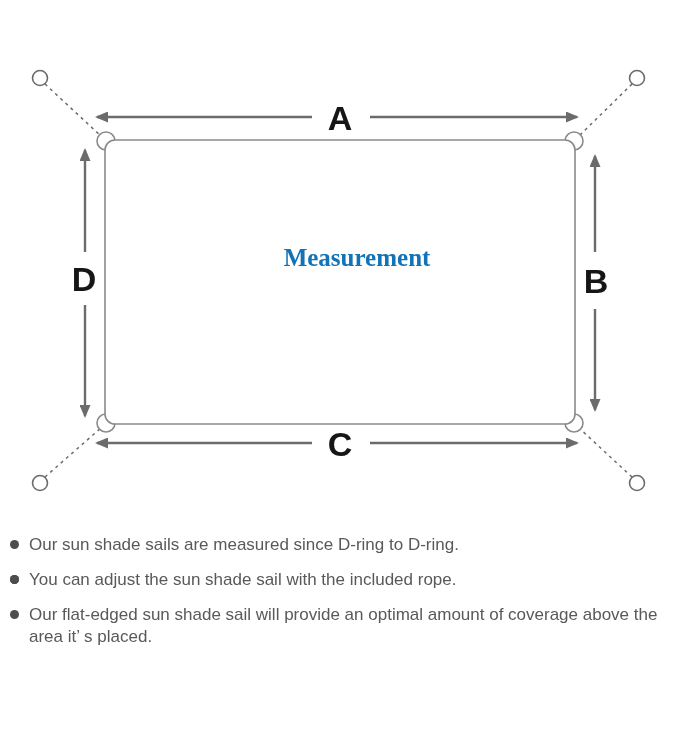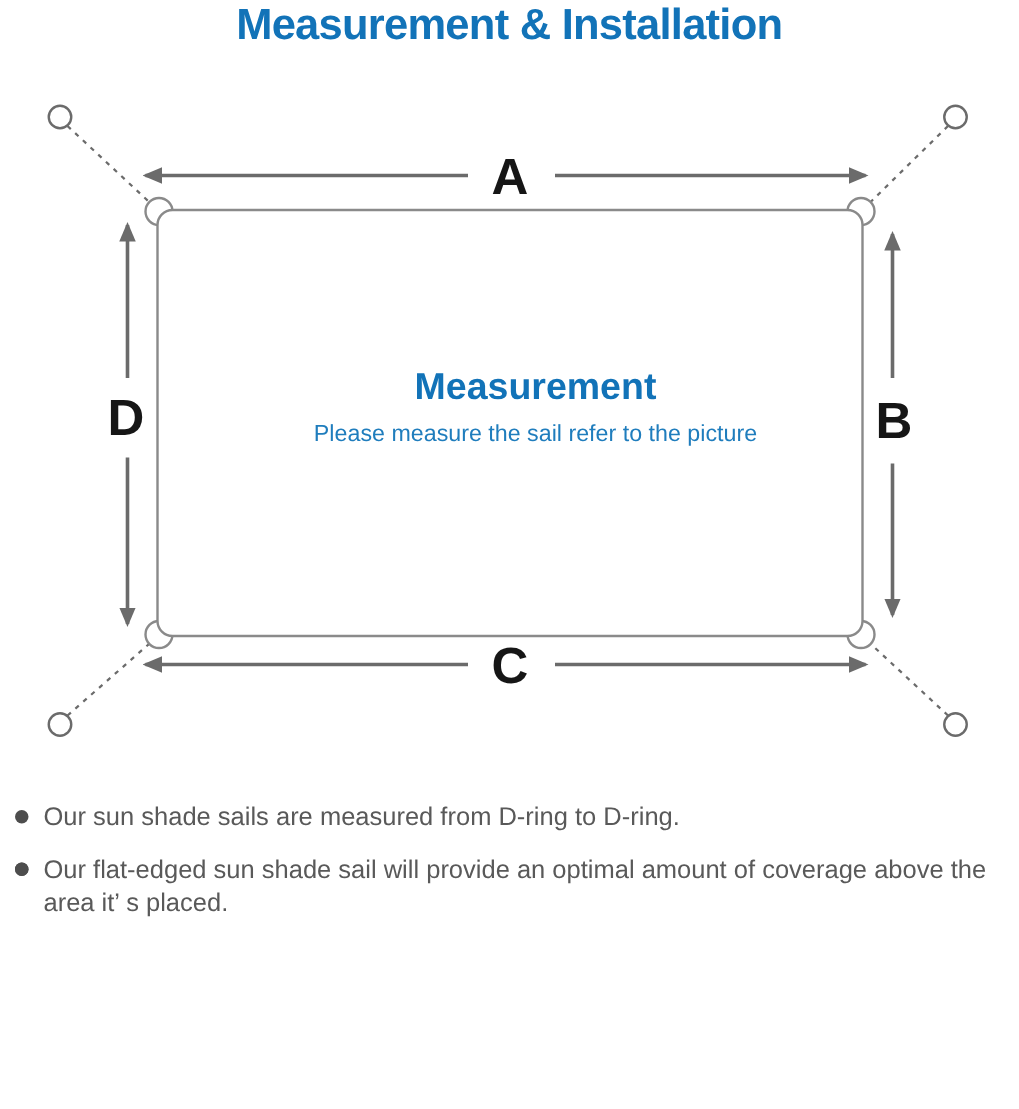--- a/index.html
+++ b/index.html
@@ -23,20 +23,21 @@
   .diagram svg { position:absolute; top:0; left:0; }
 
   .dim-label {
     position:absolute; transform:translate(-50%,-50%);
     font-size:34px; font-weight:bold; color:#161616; line-height:1;
   }
 
   .center-text {
     position:absolute; left:105px; top:244px; width:504px;
     text-align:center;
+    font-family:Liberation Serif, serif;
   }
   .center-title {
     font-size:25px; font-weight:bold; color:#1273b8; margin:0 0 8px 0;
   }
   .center-subtitle {
     font-size:15.5px; color:#1f7dbd; margin:0;
   }
 
   
   .bullets {
@@ -51,21 +52,20 @@
     position:absolute; left:0; top:6px;
     width:9px; height:9px; border-radius:50%;
     background:#4d4d4d;
   }
 </style>
 </head>
 <body>
 
 <div class="page">
 
-  <div class="title">Measurement &amp; Installation</div>
 
   <div class="diagram">
     <svg width="679" height="530" viewBox="0 0 679 530">
       <defs>
         <marker id="arrow" markerWidth="13" markerHeight="11" refX="11" refY="5.5" orient="auto" markerUnits="userSpaceOnUse">
           <path d="M0,0 L13,5.5 L0,11 z" fill="#6b6b6b"></path>
         </marker>
       </defs>
 
       <g stroke="#6b6b6b" stroke-width="1.5" stroke-dasharray="3,4">
@@ -107,31 +107,34 @@
       </g>
     </svg>
 
     <div class="dim-label" style="left:340px; top:118px;">A</div>
     <div class="dim-label" style="left:596px; top:281px;">B</div>
     <div class="dim-label" style="left:340px; top:444px;">C</div>
     <div class="dim-label" style="left:84px;  top:279px;">D</div>
 
     <div class="center-text">
       <div class="center-title">Measurement</div>
-      <div class="center-subtitle">Please measure the sail refer to the picture</div>
     </div>
   </div>
 
   <ul class="bullets">
     <li>
       <span class="dot"></span>
-      <span>Our sun shade sails are measured from D-ring to D-ring.</span>
+      <span>Our sun shade sails are measured since D-ring to D-ring.</span>
     </li>
     <li>
       <span class="dot"></span>
+    </li>
+    <li>
+      <span class="dot"></span>
+      <span>You can adjust the sun shade sail with the included rope.</span>
     </li>
     <li>
       <span class="dot"></span>
       <span>Our flat-edged sun shade sail will provide an optimal amount of coverage above the area it’ s placed.</span>
     </li>
   </ul>
 
 </div>
 
 </body></html>

